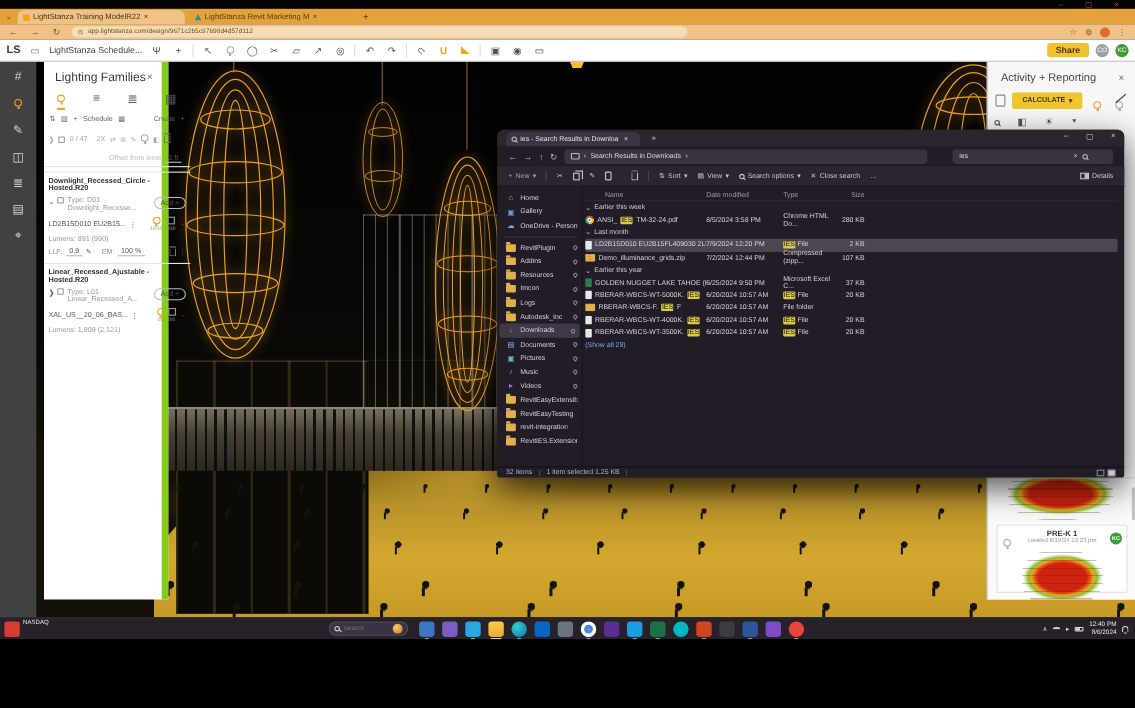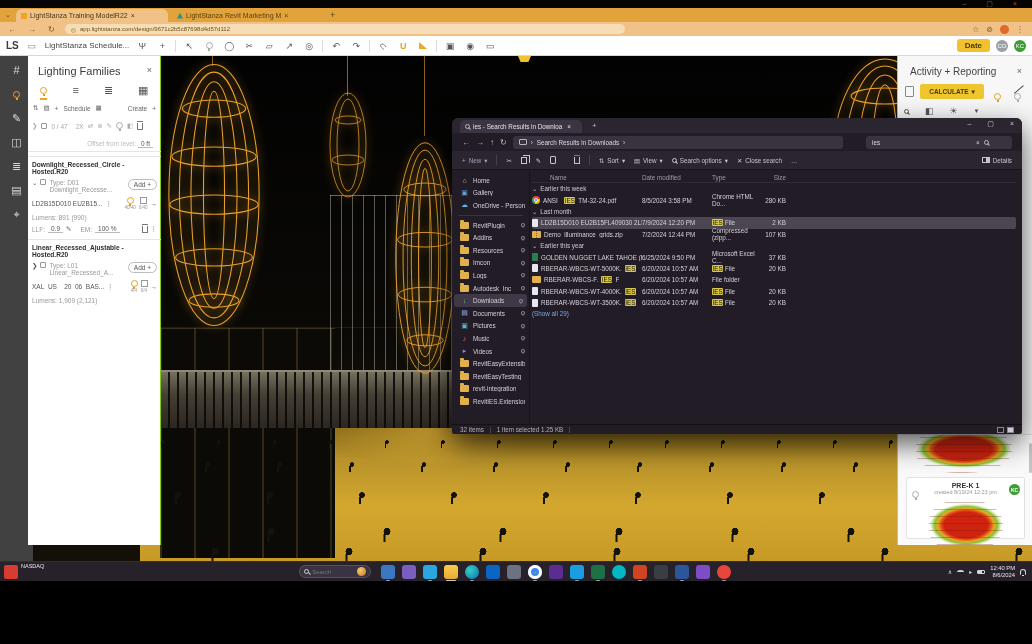--- a/index.html
+++ b/index.html
@@ -53,21 +53,21 @@
   .web { position:absolute; filter:drop-shadow(0 0 5px rgba(255,170,40,.85)); }
   .wire { position:absolute; width:1px; background:rgba(245,175,50,.55); }
   .faint { position:absolute; background:rgba(255,255,255,.08); }
 
   
   #rail { left:0; top:56px; width:33px; height:505px; background:#414141; z-index:6; display:flex; flex-direction:column; align-items:center; padding-top:8px; gap:11px; }
   #rail .ric { color:#d8d8d8; font-size:11px; height:13px; }
   #rail .ric.on { color:#f0a41f; }
 
   
-  #lpanel { left:28px; top:56px; width:133px; height:489px; background:#fff; border-right:1px solid #84cc16; z-index:6; font-size:6.5px; color:#555; }
+  #lpanel { left:40px; top:56px; width:113px; height:489px; background:#fff; border-right:6px solid #84cc16; z-index:6; font-size:6.5px; color:#555; }
   #lpanel .ptitle { position:absolute; left:10px; top:9px; font-size:11px; color:#3a3a3a; }
   #lpanel .pclose { position:absolute; right:8px; top:9px; font-size:9px; color:#666; }
   .ltabs { position:absolute; left:0; top:28px; width:133px; display:flex; justify-content:space-around; }
   .ltabs .lt { font-size:11px; color:#555; padding-bottom:2px; }
   .ltabs .lt.on { border-bottom:2px solid #f0a41f; }
   .lctrl { position:absolute; left:0; top:48px; width:133px; display:flex; align-items:center; gap:5px; padding:0 5px; color:#666; }
   .lsel  { position:absolute; left:0; top:66px; width:133px; display:flex; align-items:center; gap:4px; padding:0 4px; color:#aaa; }
   .loff  { position:absolute; left:0; top:84px; width:133px; text-align:right; padding-right:8px; color:#bbb; border-bottom:1px solid #e5e5e5; padding-bottom:4px;}
   .cb { width:6px; height:6px; border:1px solid #999; border-radius:1px; flex:0 0 auto; }
   .bulb { width:7px; height:7px; border:1.2px solid #e8a020; border-radius:50%; position:relative; display:inline-block; }
@@ -239,21 +239,21 @@
     <span class="tool">↶</span>
     <span class="tool">↷</span>
     <span class="sep"></span>
     <span class="tool" style="transform:rotate(45deg);">⊂</span>
     <span class="tool orange">U</span>
     <span class="tool"><span class="suntri" style="display:inline-block;"></span></span>
     <span class="sep"></span>
     <span class="tool">▣</span>
     <span class="tool">◉</span>
     <span class="tool">▭</span>
-    <span id="share-btn">Date</span>
+    <span id="share-btn">Share</span>
     <span class="appav" style="background:#9aa0a6;">CO</span>
     <span class="appav" style="background:#3f9c35;">KC</span>
   </div>
 
   <div class="abs" id="scene">
     <div id="floor"></div>
     <div id="floorglow1"></div>
     <div id="floorglow2"></div>
     <div id="wall"></div>
     <div id="shelf"></div>

